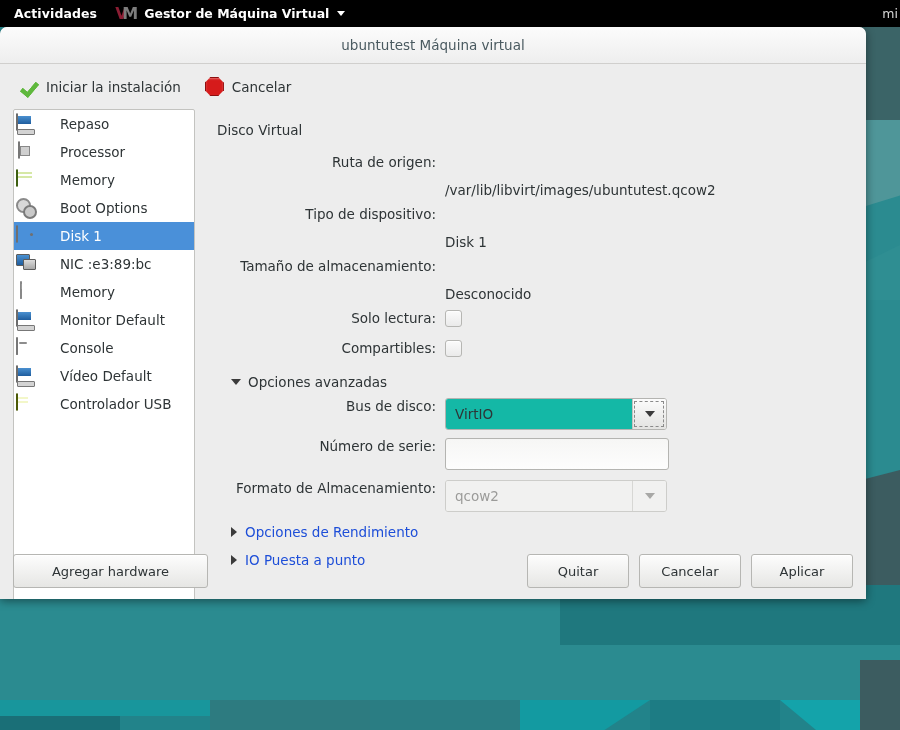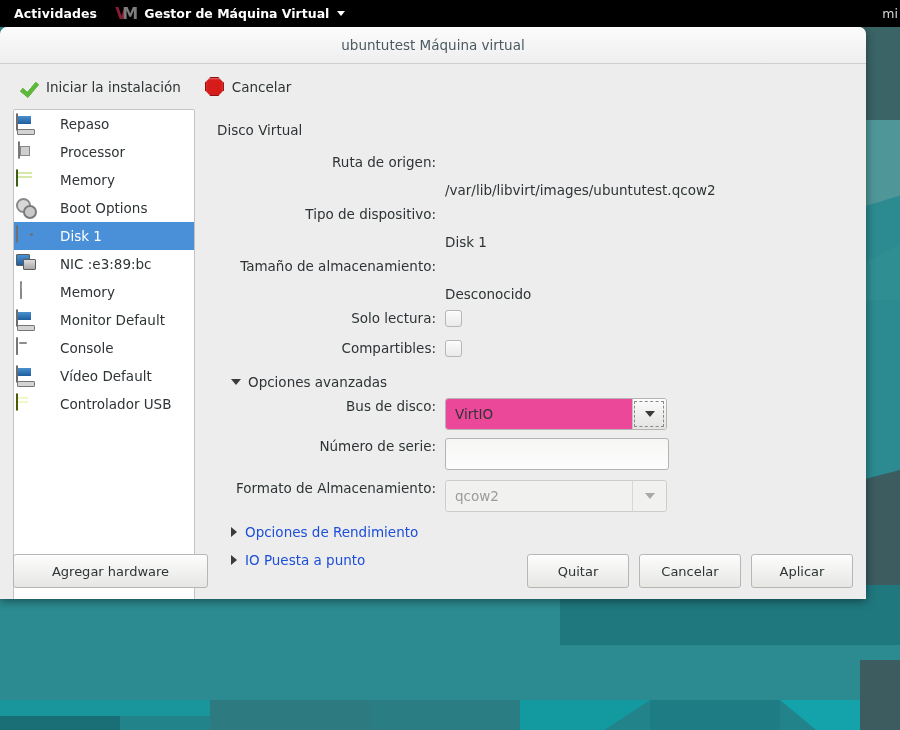--- a/index.html
+++ b/index.html
@@ -281,21 +281,21 @@
     background: #ffffff;
     flex: 0 0 auto;
   }
   .combo .val {
     flex: 1 1 auto;
     display: flex;
     align-items: center;
     padding-left: 9px;
     font-size: 13.5px;
     color: #2e3436;
-    background: #ec4899;
+    background: #14b8a6;
   }
   .combo .arrow-btn {
     width: 33px;
     background: linear-gradient(to bottom,#fcfcfc,#e3e3e1);
     border-left: 1px solid #c3c3c0;
     display: flex;
     align-items: center;
     justify-content: center;
   }
   .combo.focused .arrow-btn {

